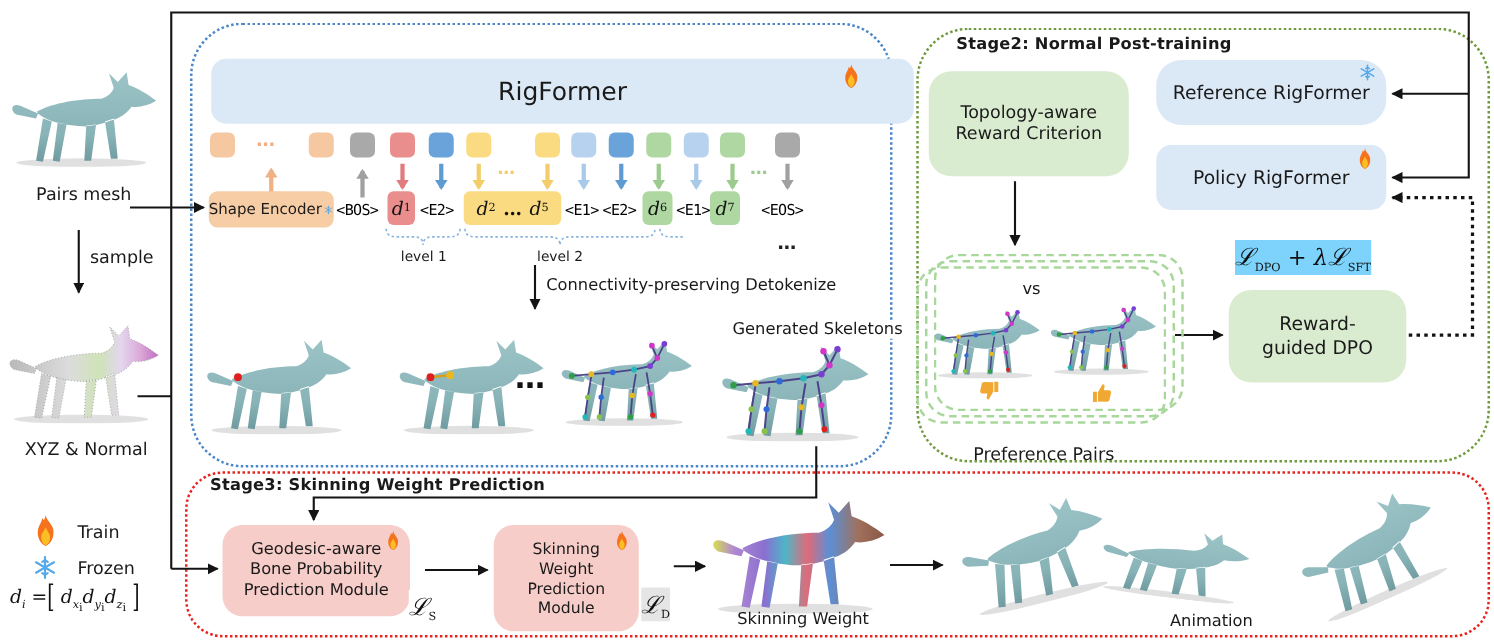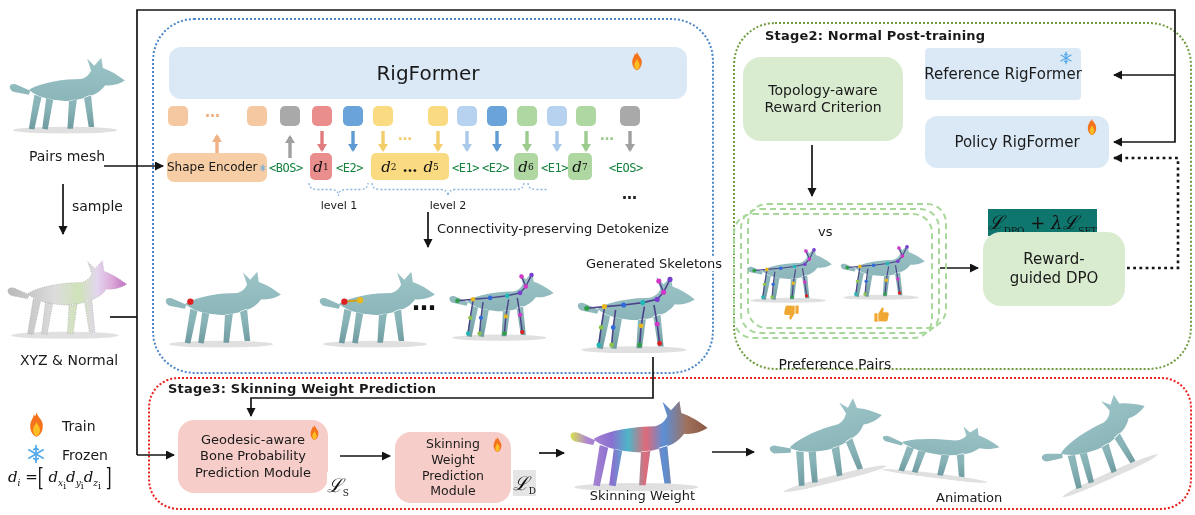--- a/index.html
+++ b/index.html
@@ -20,21 +20,21 @@
   .bg-blue{background:#dbe9f7;}
   .bg-peach{background:#f7cda6;}
   .bg-green{background:#d9ecd0;}
   .bg-pink{background:#f6cdc9;}
   
   .sq{position:absolute;width:20px;height:20px;border-radius:5px;}
   .c-orange{background:#f6c8a2;} .c-gray{background:#a9a9a9;} .c-red{background:#e98d8d;}
   .c-blue{background:#6aa3d9;} .c-yellow{background:#fbdb81;} .c-lblue{background:#b7d2ee;}
   .c-green{background:#aed7a2;}
   .tok{position:absolute;font-family:"DejaVu Sans Mono","Liberation Mono",monospace;
-       font-size:12px;color:#15803d;letter-spacing:-0.5px;white-space:nowrap;}
+       font-size:12px;color:#000000;letter-spacing:-0.5px;white-space:nowrap;}
   .dbox{position:absolute;height:27px;border-radius:5px;display:flex;align-items:center;
         justify-content:center;font-family:"DejaVu Serif",serif;font-style:italic;font-size:15px;color:#111;}
   .dbox sub,.math sub{font-size:9px;font-style:normal;}
   .dots{position:absolute;font-weight:bold;letter-spacing:1px;}
   .math{font-family:"DejaVu Serif",serif;font-style:italic;color:#111;}
   .math .scr{font-size:19px;}
   .math sub{font-style:normal;}
   .brk{display:inline-block;transform:scaleY(1.65);font-style:normal;}
   .subsub{font-size:7px;}
   svg.icon{display:inline-block;vertical-align:middle;}
@@ -225,21 +225,21 @@
 <div class="abs lbl" style="left:62px;top:447px;font-size:14px;z-index:4">Frozen</div>
 
 <div class="abs math" style="left:8px;top:468px;font-size:15px;z-index:4">
   <span>d</span><sub style="font-style:italic">i</sub>
   <span style="font-style:normal">=</span><span class="brk">[</span>
   <span>d</span><sub style="font-style:italic"><span>x</span><sub class="subsub">i</sub></sub><span>d</span><sub style="font-style:italic"><span>y</span><sub class="subsub">i</sub></sub><span>d</span><sub style="font-style:italic"><span>z</span><sub class="subsub">i</sub></sub>
   <span class="brk">]</span>
 </div>
 
 
-<div class="panelbox bg-blue" style="left:169px;top:47px;width:518px;height:52px;border-radius:12px;z-index:4">
+<div class="panelbox bg-blue" style="left:169px;top:47px;width:562px;height:52px;border-radius:12px;z-index:4">
   <span class="lbl" style="font-size:20px">RigFormer</span>
   <svg class="icon" viewBox="0 0 24 30" style="position:absolute;right:42px;top:4px;width:16px;height:20px">
         <use href="#flame"></use>
       </svg>
 </div>
 
 <div class="sq c-orange" style="left:168px;top:106px;z-index:4"></div>
 <div class="dots" style="left:205px;top:103px;color:#f0b184;font-size:15px;z-index:4">…</div>
 <div class="sq c-orange" style="left:247px;top:106px;z-index:4"></div>
 <div class="sq c-gray" style="left:280px;top:106px;z-index:4"></div>
@@ -312,34 +312,34 @@
       <use href="#skelfull"></use>
 </svg>
 <div class="abs lbl" style="left:586px;top:256px;font-size:13px;background:#fff;z-index:4">Generated Skeletons</div>
 
 <div class="abs lbl stage-title" style="left:765px;top:28px;z-index:4">Stage2: Normal Post-training</div>
 
 <div class="panelbox bg-green" style="left:743px;top:57px;width:160px;height:84px;border-radius:18px;z-index:4">
   <span class="lbl" style="font-size:14px;white-space:normal;width:120px">Topology-aware Reward Criterion</span>
 </div>
 
-<div class="panelbox bg-blue" style="left:925px;top:48px;width:156px;height:52px;border-radius:4px;z-index:4">
+<div class="panelbox bg-blue" style="left:925px;top:48px;width:184px;height:52px;border-radius:20px;z-index:4">
   <span class="lbl" style="font-size:15px">Reference RigFormer</span>
   <svg class="icon" viewBox="0 0 24 24" style="position:absolute;right:8px;top:3px;width:14px;height:14px">
         <use href="#snow"></use>
       </svg>
 </div>
 <div class="panelbox bg-blue" style="left:925px;top:116px;width:184px;height:52px;border-radius:12px;z-index:4">
   <span class="lbl" style="font-size:15px">Policy RigFormer</span>
   <svg class="icon" viewBox="0 0 24 30" style="position:absolute;right:10px;top:2px;width:14px;height:18px">
         <use href="#flame"></use>
       </svg>
 </div>
 
-<div class="abs math" style="left:988px;top:209px;font-size:18px;z-index:4;background:#0f766e">
+<div class="abs math" style="left:988px;top:192px;font-size:18px;z-index:4;background:#7dd3fc">
   <span class="scr">ℒ</span><sub>DPO</sub>
   <span style="font-style:normal">+</span>
   <span>λ</span><span class="scr">ℒ</span><sub>SFT</sub>
 </div>
 
 <div class="abs" style="left:747px;top:203px;width:196px;height:122px;border:2px dashed #a8d79c;border-radius:20px;z-index:4"></div>
 <div class="abs" style="left:740px;top:208px;width:196px;height:122px;border:2px dashed #a8d79c;border-radius:20px;z-index:4"></div>
 <div class="abs" style="left:733px;top:213px;width:196px;height:122px;border:2px dashed #a8d79c;border-radius:20px;z-index:4"></div>
 <div class="abs lbl" style="left:818px;top:224px;font-size:13px;z-index:5">vs</div>
 <svg class="wolf" viewBox="0 0 160 100" style="left:745px;top:243px;width:92px;height:62px;z-index:5">
@@ -367,21 +367,21 @@
 <div class="panelbox bg-pink" style="left:178px;top:420px;width:150px;height:73px;border-radius:16px;z-index:4">
   <span class="lbl" style="font-size:13px;white-space:normal;width:132px">Geodesic-aware Bone Probability Prediction Module</span>
   <svg class="icon" viewBox="0 0 24 30" style="position:absolute;right:7px;top:4px;width:13px;height:17px">
         <use href="#flame"></use>
       </svg>
 </div>
 <div class="abs math" style="left:327px;top:472px;font-size:17px;z-index:5;background:#fff">
   <span class="scr">ℒ</span><sub>S</sub>
 </div>
 
-<div class="panelbox bg-pink" style="left:395px;top:432px;width:116px;height:71px;border-radius:16px;z-index:4">
+<div class="panelbox bg-pink" style="left:395px;top:420px;width:116px;height:85px;border-radius:16px;z-index:4">
   <span class="lbl" style="font-size:12.5px;white-space:normal;width:78px">Skinning Weight Prediction Module</span>
   <svg class="icon" viewBox="0 0 24 30" style="position:absolute;right:7px;top:4px;width:13px;height:17px">
         <use href="#flame"></use>
       </svg>
 </div>
 <div class="abs math" style="left:513px;top:470px;font-size:17px;z-index:5;background:#e5e5e5">
   <span class="scr">ℒ</span><sub>D</sub>
 </div>
 
 <svg class="wolf" viewBox="0 0 160 100" style="left:566px;top:396px;width:150px;height:96px;z-index:4">

